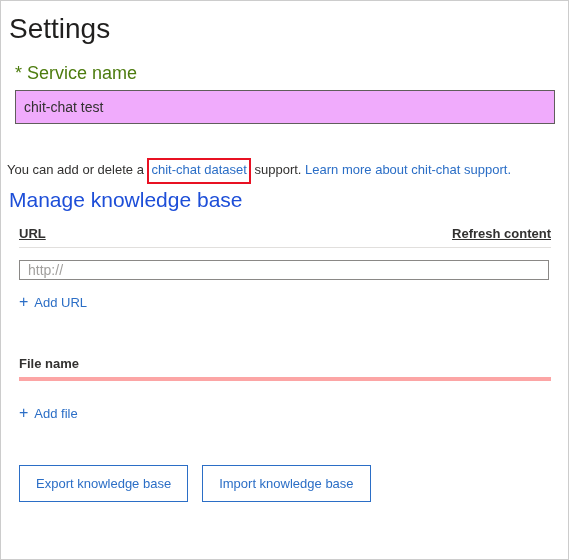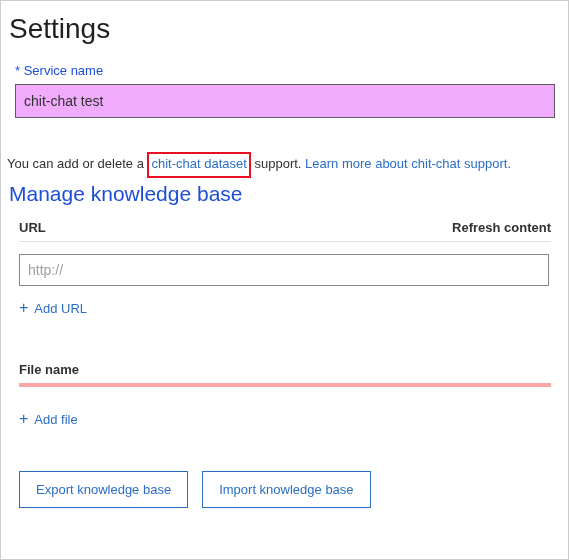--- a/index.html
+++ b/index.html
@@ -16,22 +16,22 @@
       padding: 12px 12px 12px 6px;
     }
     h1.pagetitle {
       font-size: 28px;
       font-weight: 400;
       color: #201f1e;
       margin-bottom: 18px;
       margin-left: 2px;
     }
     .field-label {
-      font-size: 13px;
-      color: #1d4ed8;
+      font-size: 18px;
+      color: #4d7c0f;
       margin-left: 8px;
       margin-bottom: 6px;
     }
     .req::before { content: "* "; }
     .textbox {
       width: 540px;
       margin-left: 8px;
       height: 34px;
       border: 1px solid #605e5c;
       padding: 6px 8px;
@@ -71,29 +71,30 @@
       margin-left: 12px;
     }
     .row-head {
       display: flex;
       justify-content: space-between;
       align-items: flex-end;
       width: 532px;
       border-bottom: 1px solid #e1dfdd;
       padding-bottom: 6px;
       margin-bottom: 12px;
+      text-decoration: underline;
     }
     .colhead {
       font-size: 13px;
       font-weight: 600;
       color: #323130;
     }
     .urlbox {
       width: 530px;
-      height: 32px;
+      height: 20px;
       border: 1px solid #8a8886;
       padding: 6px 8px;
       font-size: 14px;
       color: #323130;
       outline: none;
     }
     .urlbox::placeholder { color: #a19f9d; }
     .addrow {
       display: inline-flex;
       align-items: center;

